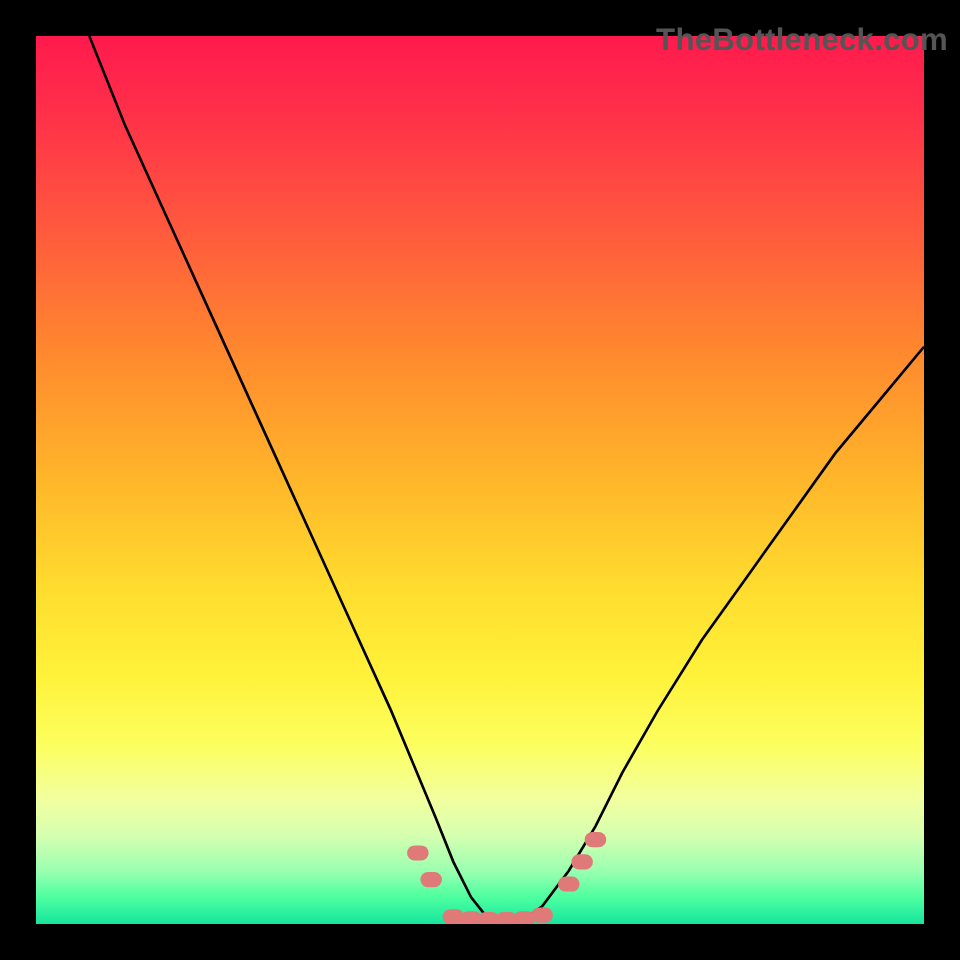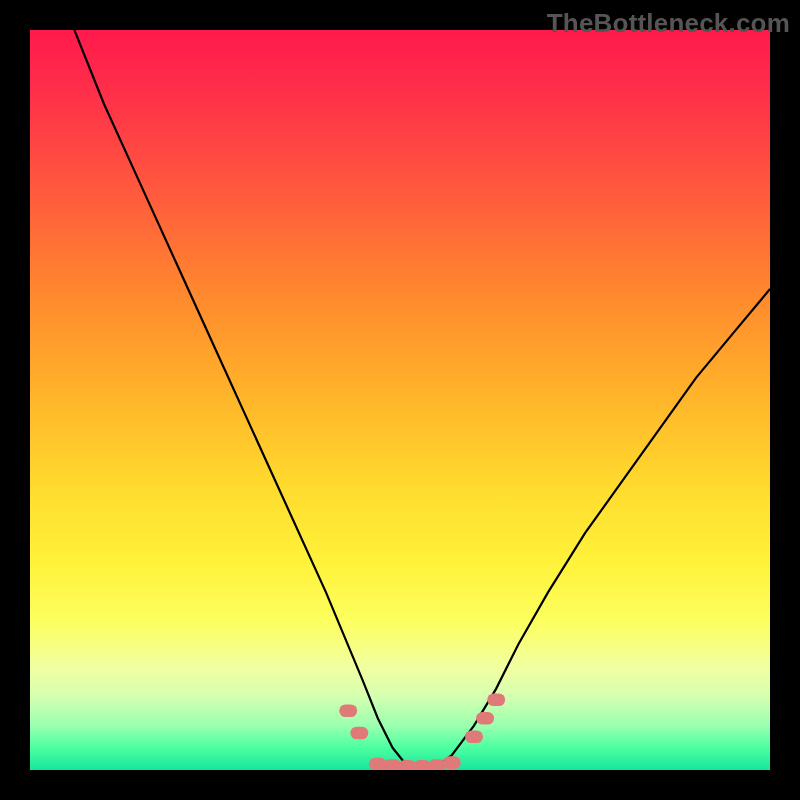--- a/index.html
+++ b/index.html
@@ -36,21 +36,21 @@
       #fcff60 80%,
       #f2ffa0 86%,
       #d6ffb0 90%,
       #9bffb0 94%,
       #4dffa0 97%,
       #16e59e 100%
     );
   }
   .watermark {
     position: absolute;
-    top: 8px;
+    top: 18px;
     right: 10px;
     font-size: 26px;
     font-weight: 600;
     color: #555;
     letter-spacing: 0.2px;
     user-select: none;
   }
   svg {
     position: absolute;
     left: 0;

